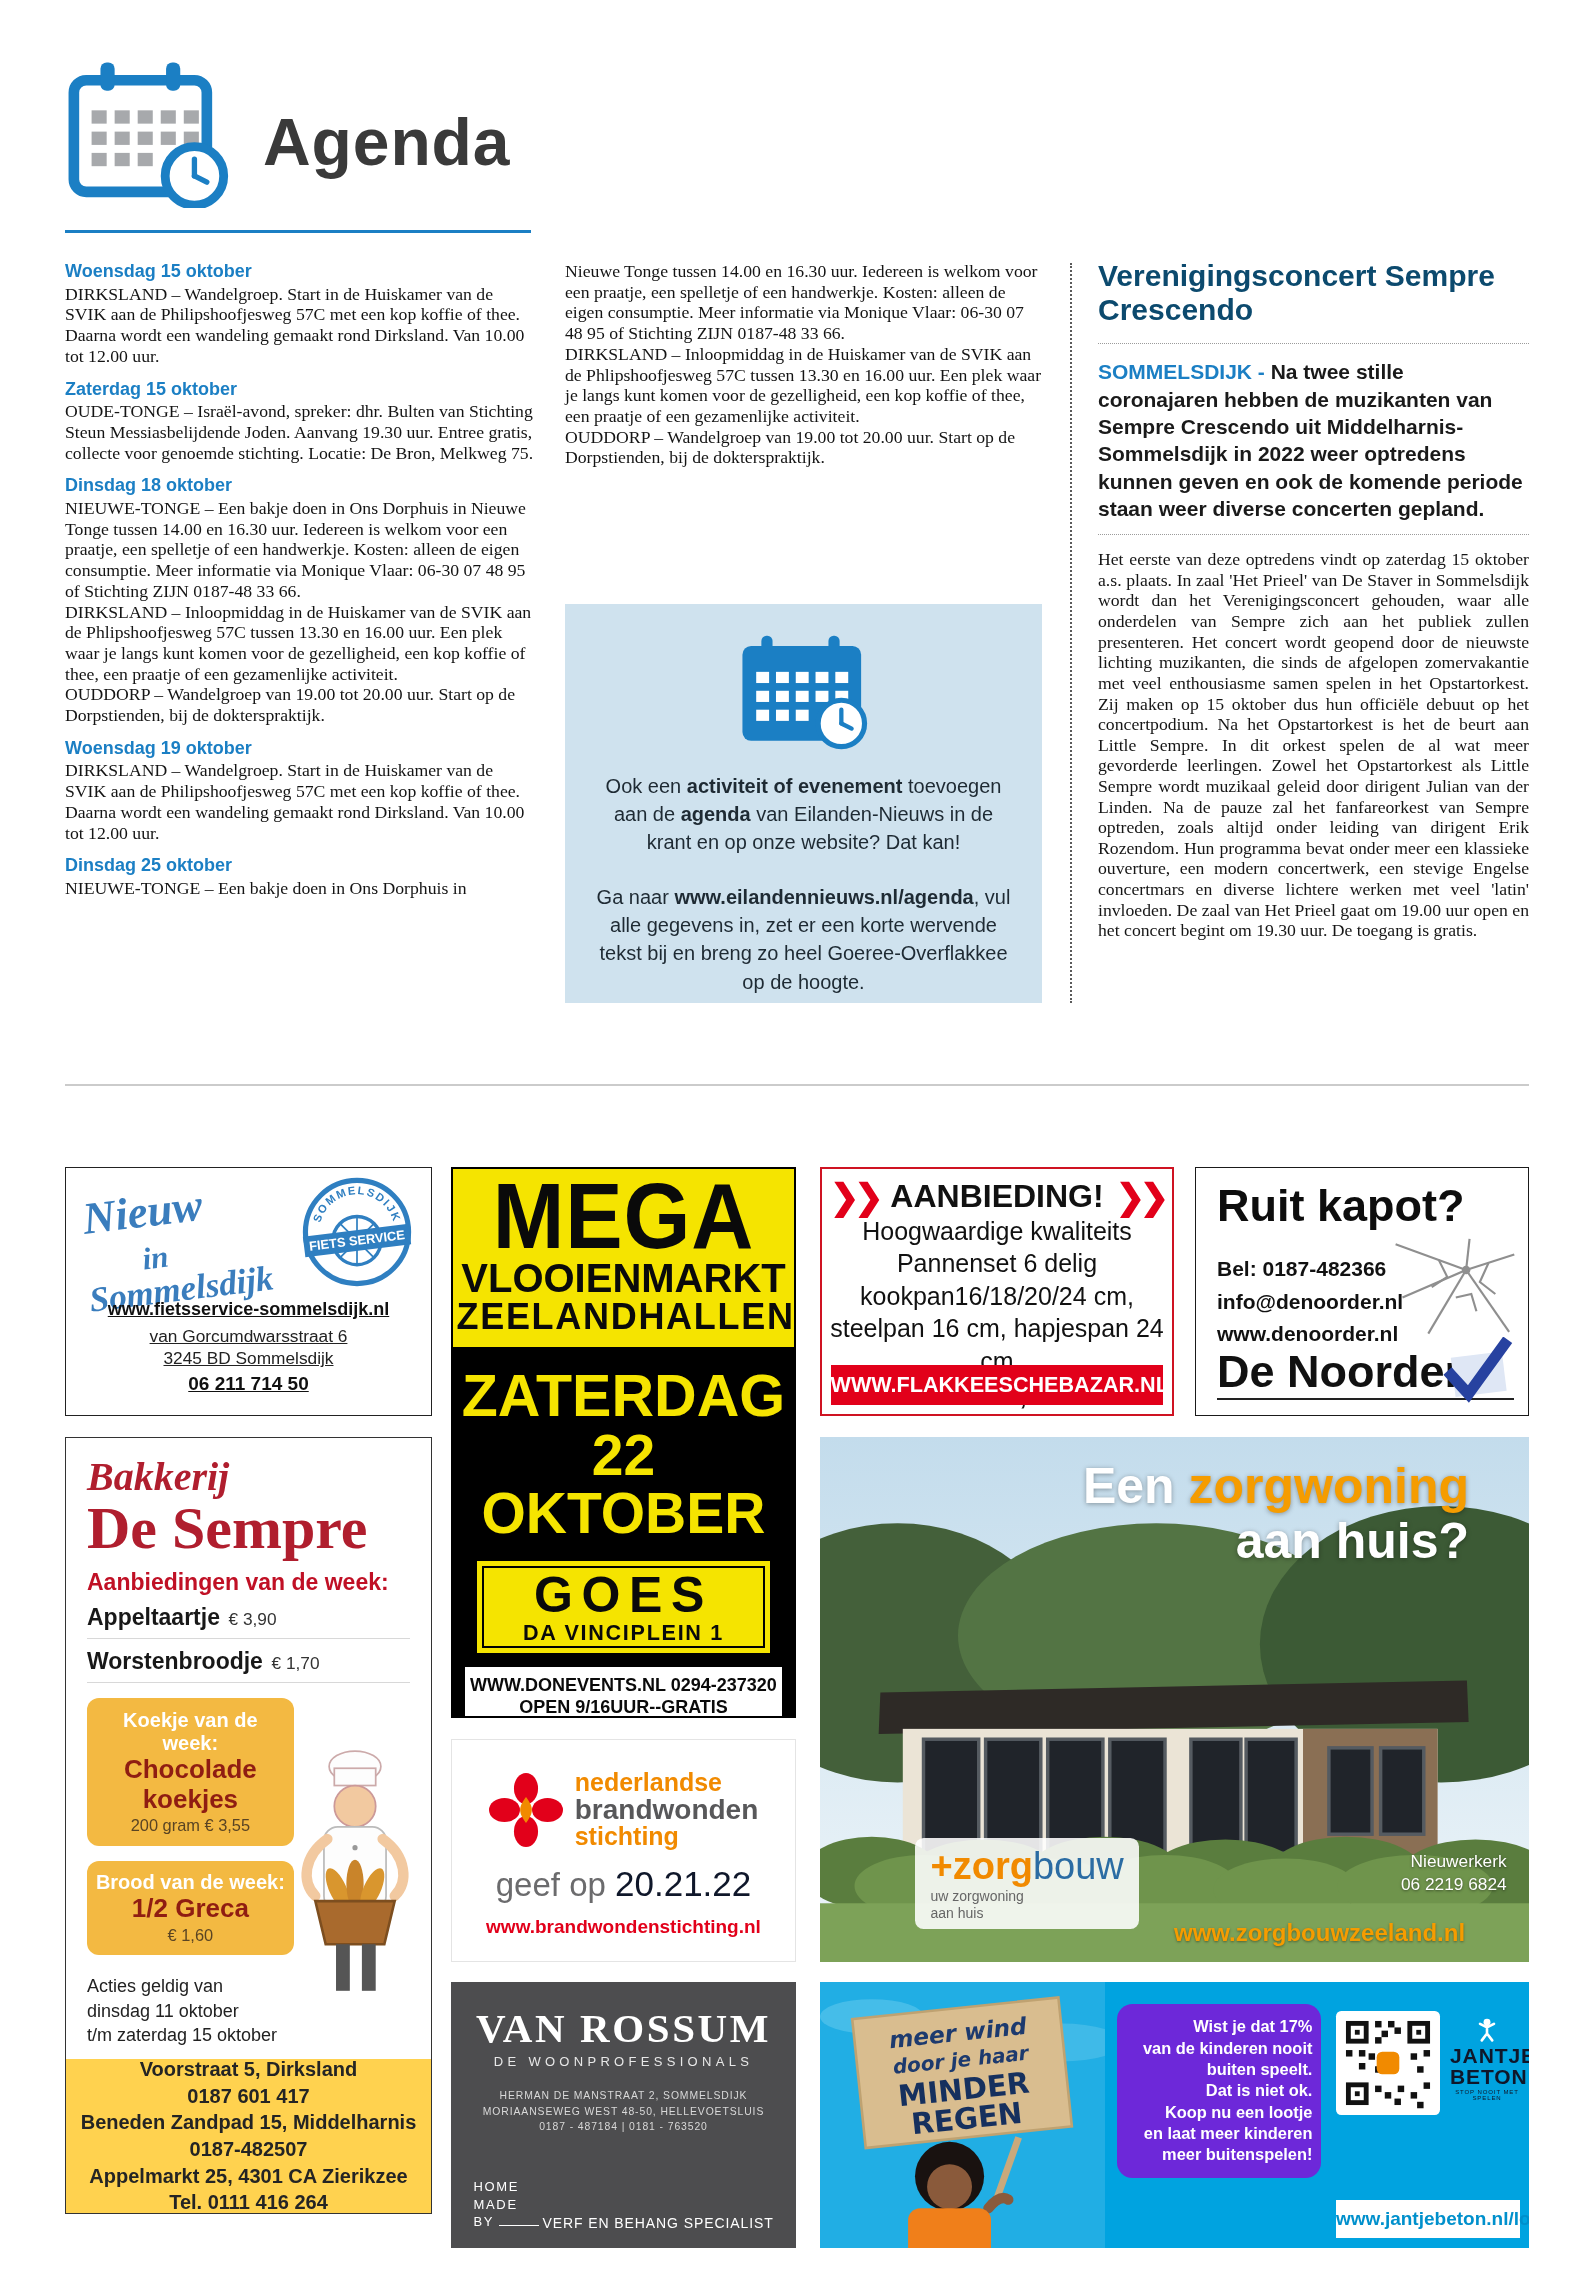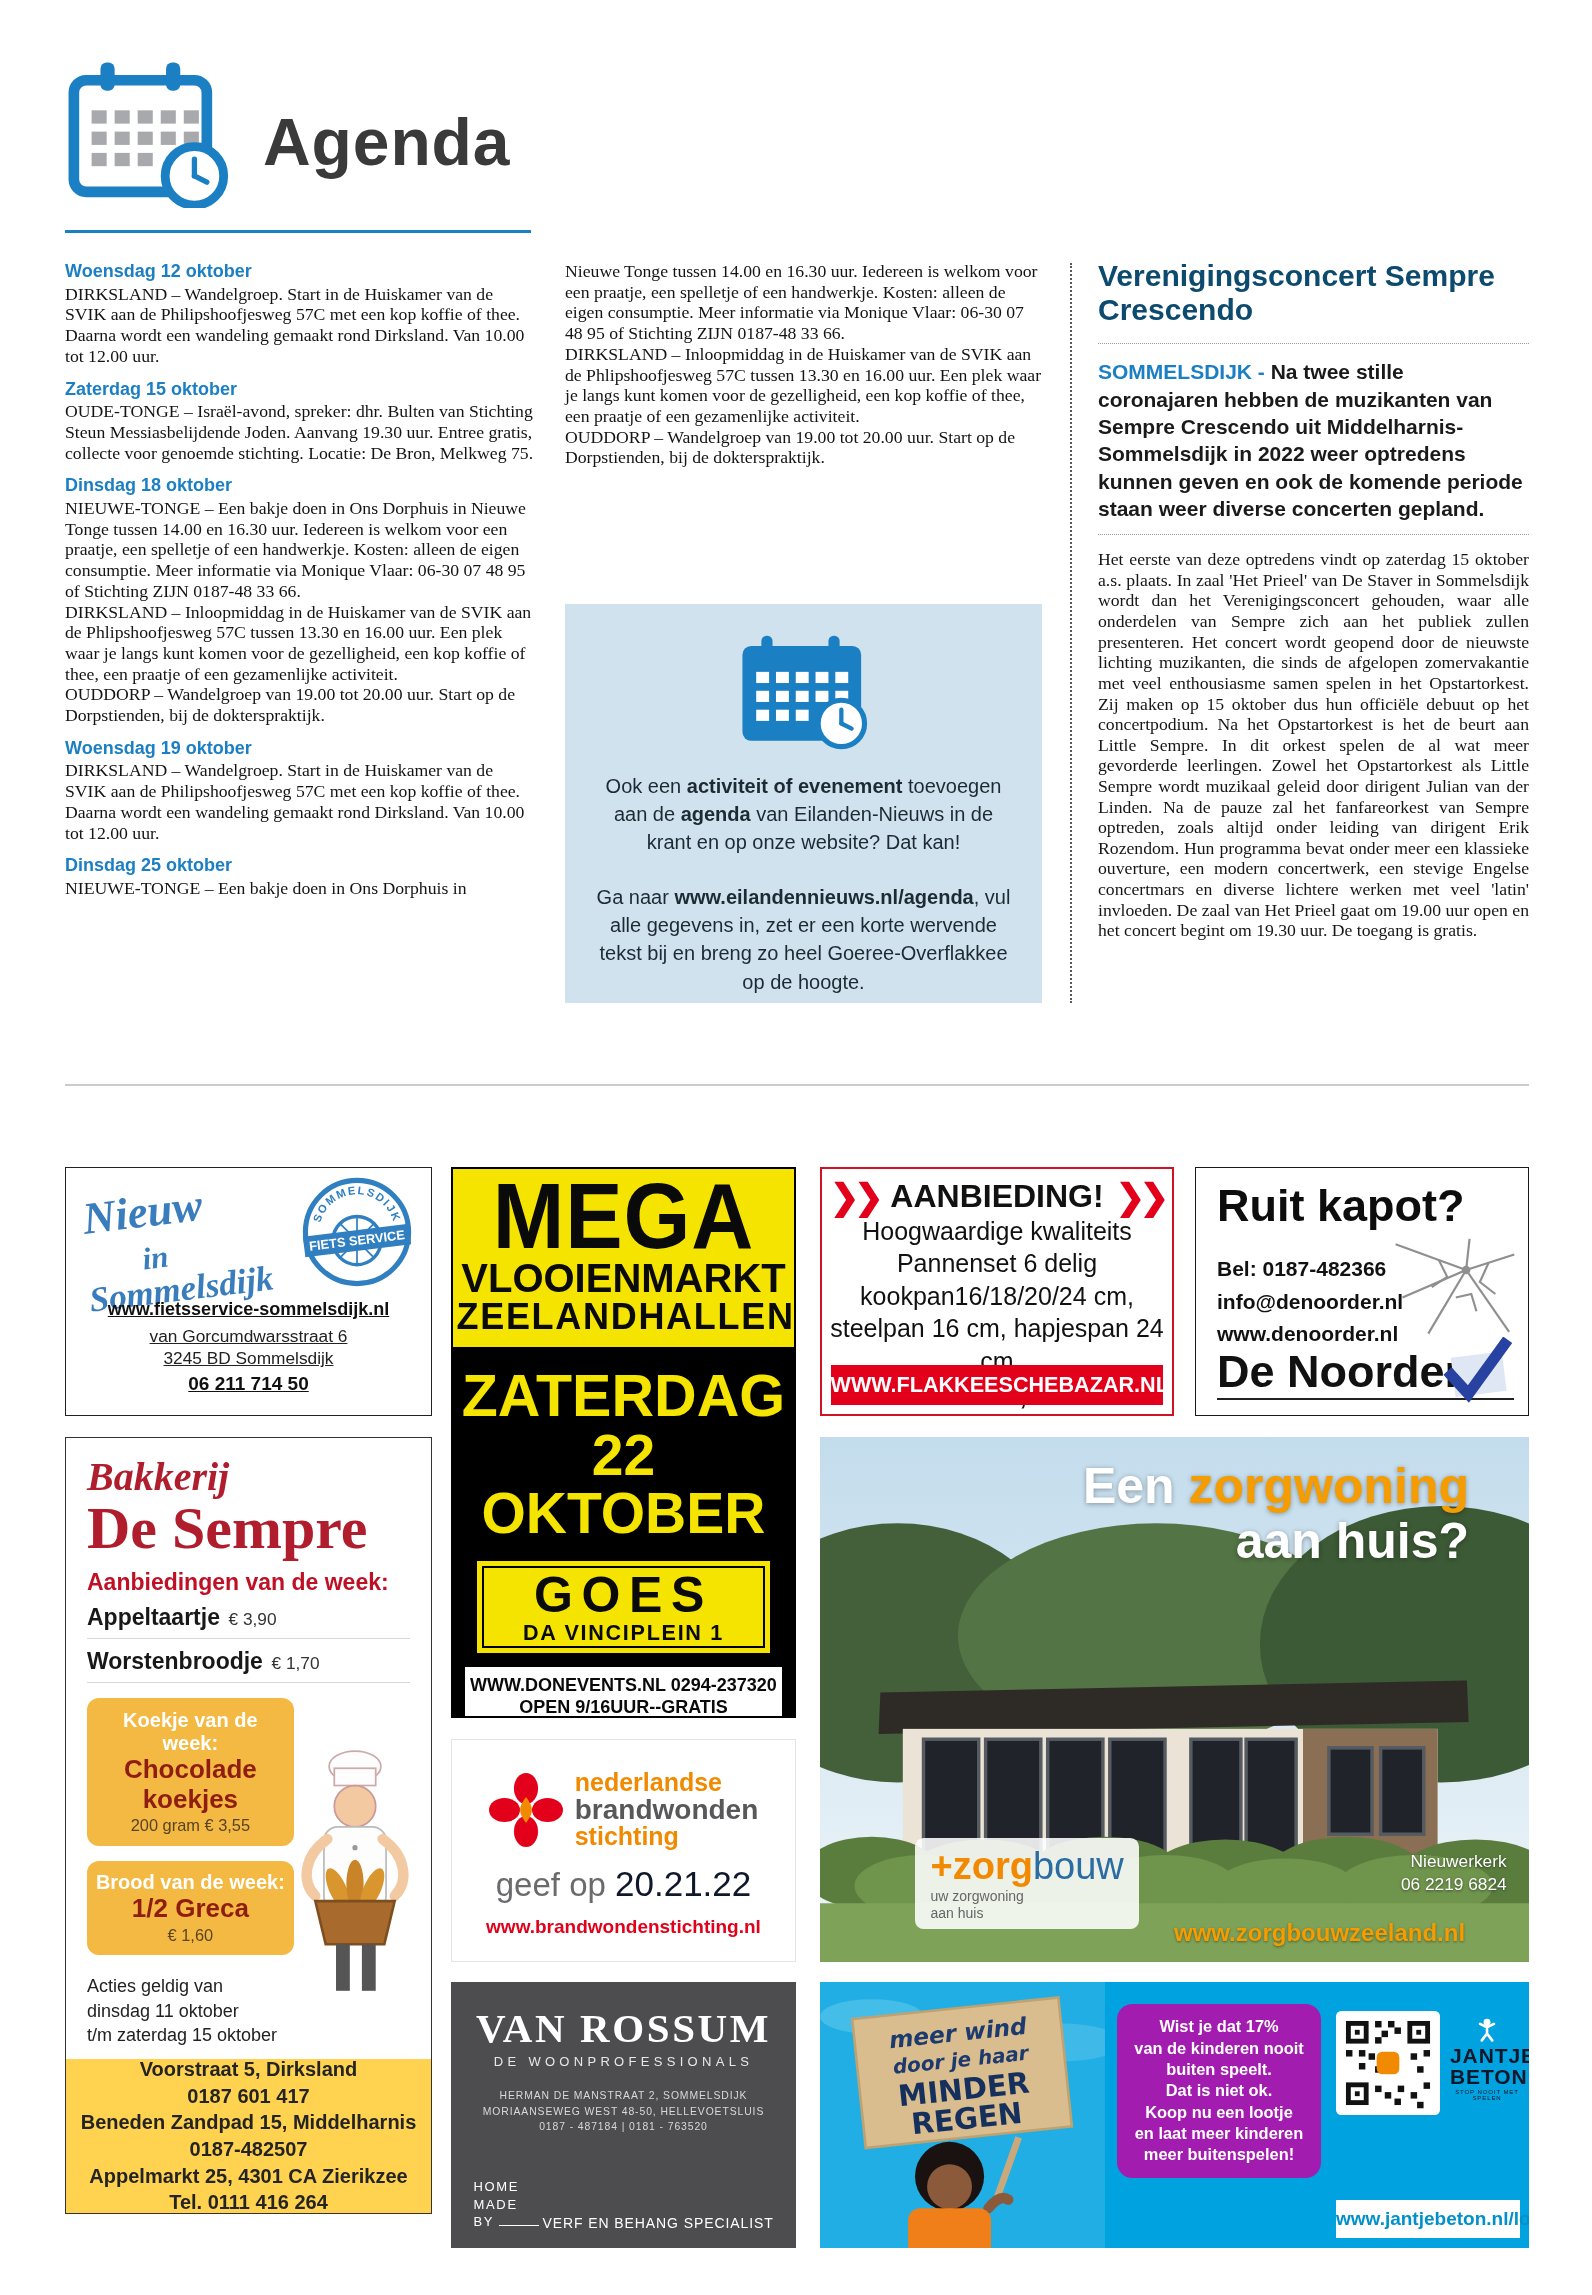--- a/index.html
+++ b/index.html
@@ -168,22 +168,22 @@
                 justify-content:space-between; }
   .ros-home { font-family:"Liberation Sans",sans-serif; font-size:13px; letter-spacing:1.7px; text-align:left;
               line-height:1.35; white-space:pre-line; }
   .ros-home-line { display:inline-block; width:40px; border-bottom:1.7px solid #fff; margin-left:5.2px; }
   .ros-spec { font-family:"Liberation Sans",sans-serif; font-size:14px; letter-spacing:0.9px; }
 
   
   .ad-jantje { left:820px; top:1982px; width:709px; height:266px; background:#00a3e0;
                font-family:"Liberation Sans",sans-serif; }
   .jb-scene { position:absolute; left:0; top:0; width:285px; height:266px; }
-  .jb-msg { position:absolute; left:297px; top:22.4px; width:204px; background:#a21caf; border-radius:15.5px;
-            color:#fff; font-weight:700; font-size:16.4px; line-height:1.3; text-align:center;
+  .jb-msg { position:absolute; left:297px; top:22.4px; width:204px; background:#6d28d9; border-radius:15.5px;
+            color:#fff; font-weight:700; font-size:16.4px; line-height:1.3; text-align:right;
             padding:12px 8.6px; white-space:pre-line; }
   .jb-qr { position:absolute; left:516px; top:29px; width:104px; height:104px; background:#fff;
            border-radius:5.2px; padding:3.5px; }
   .jb-logo { position:absolute; left:630px; top:35px; width:74px; text-align:center; color:#0f172a; }
   .jb-logo-fig { width:26px; height:26px; display:block; margin:0 auto 1.7px; }
   .jb-logo-1,.jb-logo-2 { font-weight:900; font-size:21px; line-height:1; letter-spacing:0.9px; }
   .jb-logo-sub { font-size:6px; letter-spacing:0.9px; margin-top:2.6px; }
   .jb-banner { position:absolute; right:8.6px; bottom:10.4px; left:516px; background:#fff; color:#0090cc;
                font-weight:700; font-size:19px; text-align:center; padding:7.8px 0; }
 </style>
@@ -213,21 +213,21 @@
     </g>
     <circle cx="146" cy="134" r="33" fill="#fff" stroke="#1b7fc4" stroke-width="10"></circle>
     <line x1="146" y1="134" x2="146" y2="115" stroke="#1b7fc4" stroke-width="6" stroke-linecap="round"></line>
     <line x1="146" y1="134" x2="160" y2="141" stroke="#1b7fc4" stroke-width="6" stroke-linecap="round"></line>
   </svg>
   <h1 class="abs page-title">Agenda</h1>
   <div class="abs title-rule"></div>
 
   <div class="abs agenda-col1">
     <div class="agenda-item">
-      <div class="agenda-date">Woensdag 12 oktober</div>
+      <div class="agenda-date">Woensdag 15 oktober</div>
       <div class="agenda-text">DIRKSLAND – Wandelgroep. Start in de Huiskamer van de SVIK aan de Philipshoofjesweg 57C met een kop koffie of thee. Daarna wordt een wandeling gemaakt rond Dirksland. Van 10.00 tot 12.00 uur.</div>
     </div>
     <div class="agenda-item">
       <div class="agenda-date">Zaterdag 15 oktober</div>
       <div class="agenda-text">OUDE-TONGE – Israël-avond, spreker: dhr. Bulten van Stichting Steun Messiasbelijdende Joden. Aanvang 19.30 uur. Entree gratis, collecte voor genoemde stichting. Locatie: De Bron, Melkweg 75.</div>
     </div>
     <div class="agenda-item">
       <div class="agenda-date">Dinsdag 18 oktober</div>
       <div class="agenda-text">NIEUWE-TONGE – Een bakje doen in Ons Dorphuis in Nieuwe Tonge tussen 14.00 en 16.30 uur. Iedereen is welkom voor een praatje, een spelletje of een handwerkje. Kosten: alleen de eigen consumptie. Meer informatie via Monique Vlaar: 06-30 07 48 95 of Stichting ZIJN 0187-48 33 66.
 DIRKSLAND – Inloopmiddag in de Huiskamer van de SVIK aan de Phlipshoofjesweg 57C tussen 13.30 en 16.00 uur. Een plek waar je langs kunt komen voor de gezelligheid, een kop koffie of thee, een praatje of een gezamenlijke activiteit.

